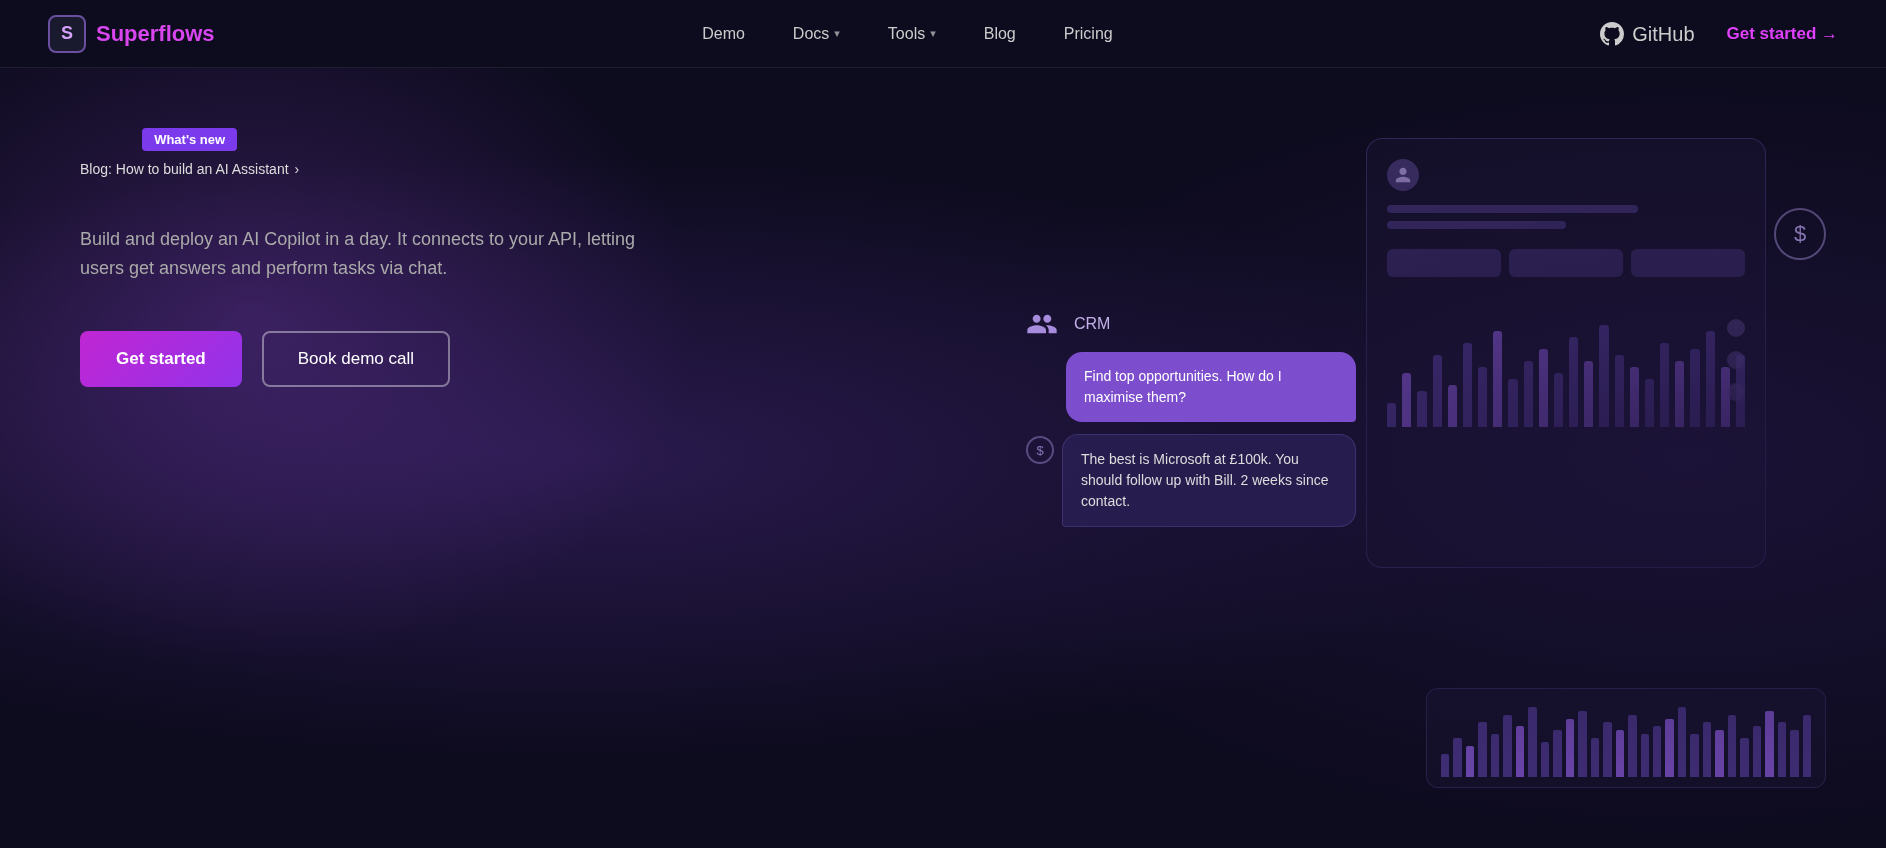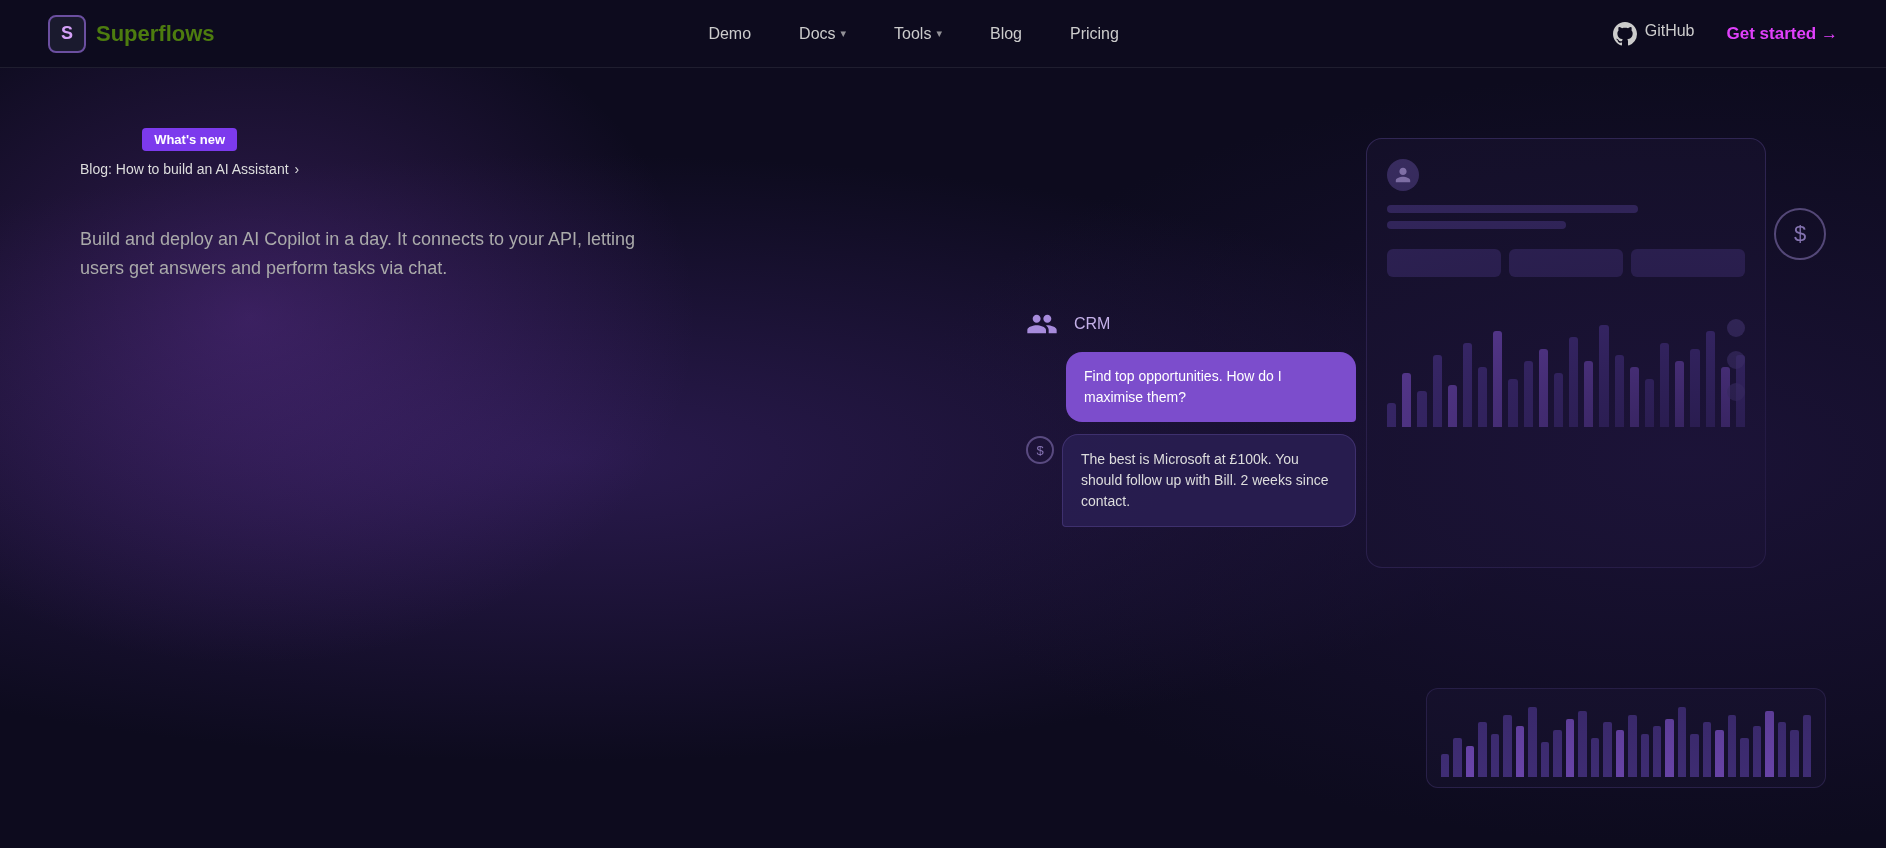--- a/index.html
+++ b/index.html
@@ -42,21 +42,21 @@
       align-items: center;
       justify-content: center;
       font-weight: 900;
       font-size: 18px;
       color: #d4a0f7;
     }
 
     .logo-text {
       font-size: 22px;
       font-weight: 700;
-      color: #4d7c0f;
+      color: #d946ef;
     }
 
     .nav-links {
       display: flex;
       align-items: flex-end;
       gap: 48px;
     }
 
     .nav-link {
       color: #ccc;
@@ -74,24 +74,24 @@
     }
 
     .nav-right {
       display: flex;
       align-items: center;
       gap: 32px;
     }
 
     .github-link {
       display: flex;
-      align-items: flex-start;
+      align-items: flex-end;
       gap: 8px;
       color: #ccc;
-      font-size: 16px;
+      font-size: 20px;
       cursor: pointer;
     }
 
     .github-icon {
       width: 24px;
       height: 24px;
       fill: #ccc;
     }
 
     .get-started-nav {
@@ -469,20 +469,24 @@
       <span class="whats-new-tag">What's new</span>
       <a class="blog-link">
         <span>Blog: How to build an AI Assistant</span>
         <span>›</span>
       </a>
     </div>
 
 
     <p class="hero-subtitle">Build and deploy an AI Copilot in a day. It connects to your API, letting users get answers and perform tasks via chat.</p>
 
+    <div class="hero-buttons">
+      <button class="btn-primary">Get started</button>
+      <button class="btn-secondary">Book demo call</button>
+    </div>
   </div>
 
   <div class="hero-visual">
 
     <div class="float-dollar">$</div>
 
     <div class="dashboard-card">
       <div class="dash-avatar">
         <svg width="18" height="18" viewBox="0 0 24 24" fill="rgba(180,160,220,0.7)">
           <path d="M12 12c2.7 0 4.8-2.1 4.8-4.8S14.7 2.4 12 2.4 7.2 4.5 7.2 7.2 9.3 12 12 12zm0 2.4c-3.2 0-9.6 1.6-9.6 4.8v2.4h19.2v-2.4c0-3.2-6.4-4.8-9.6-4.8z"></path>

